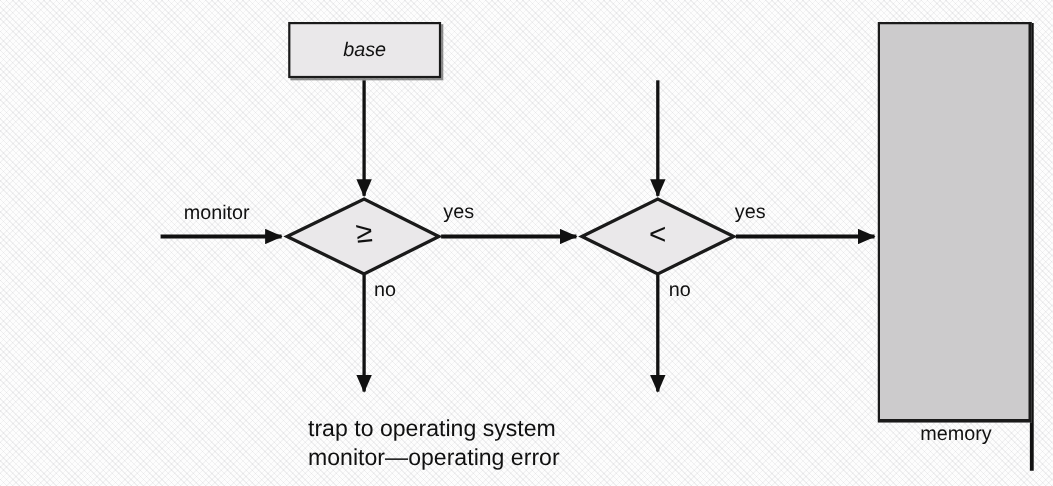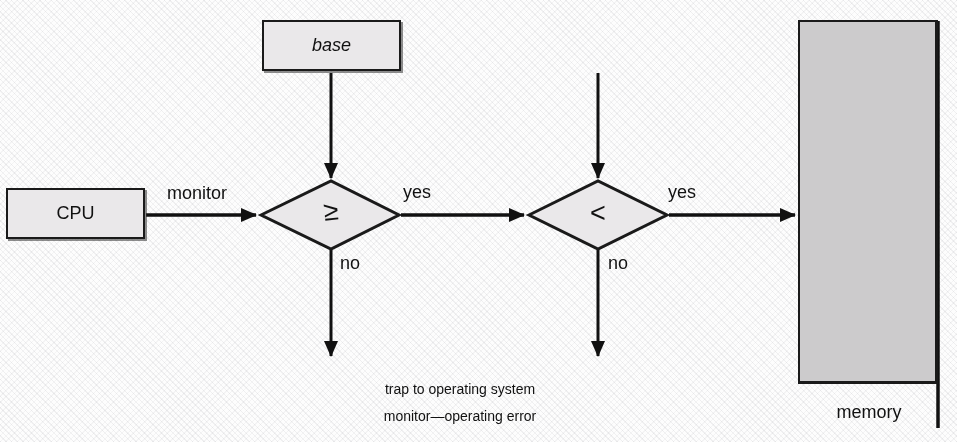--- a/index.html
+++ b/index.html
@@ -58,27 +58,27 @@
     width: 60px;
     text-align: center;
     font-size: 27px;
     line-height: 27px;
   }
   .sym-1 { left: 301px; top: 198px; transform: rotate(-6deg); }
   .sym-2 { left: 568px; top: 200px; }
   .trap-text {
     position: absolute;
     left: 280px; top: 376px; width: 360px;
-    text-align: center;
-    font-size: 14px;
+    text-align: left;
+    font-size: 21px;
     line-height: 27px;
   }
   .memory-label {
     position: absolute;
-    left: 798px; top: 402px; width: 142px;
+    left: 798px; top: 384px; width: 142px;
     text-align: center;
     font-size: 18px;
   }
 </style>
 </head>
 <body>
 
 <div class="canvas">
 
   <svg class="svg-layer" viewBox="0 0 957 442" aria-hidden="true">
@@ -101,23 +101,20 @@
     <line x1="331" y1="250" x2="331" y2="356" stroke="#111" stroke-width="3" marker-end="url(#arrowhead)"></line>
 
     <line x1="598" y1="250" x2="598" y2="356" stroke="#111" stroke-width="3" marker-end="url(#arrowhead)"></line>
 
     <polygon points="261,215 331,181 399,215 331,249" fill="#eae8ea" stroke="#1a1a1a" stroke-width="3"></polygon>
     <polygon points="529,215 598,181 667,215 598,249" fill="#eae8ea" stroke="#1a1a1a" stroke-width="3"></polygon>
 
     <line x1="938" y1="21" x2="938" y2="428" stroke="#111" stroke-width="3.5"></line>
   </svg>
 
-  <div class="node-box cpu-box">
-    <span>CPU</span>
-  </div>
 
   <div class="node-box base-box">
     <span>base</span>
   </div>
 
 
   <div class="node-box memory-box"></div>
   <div class="memory-label">memory</div>
 
   <div class="diamond-symbol sym-1">≥</div>

